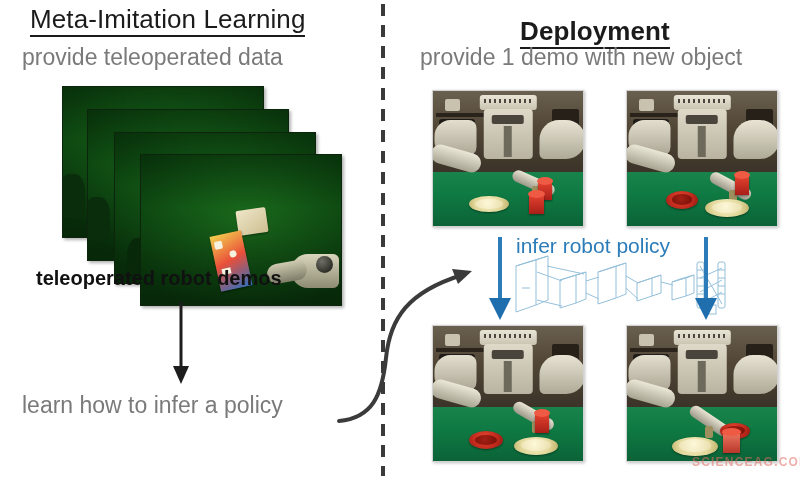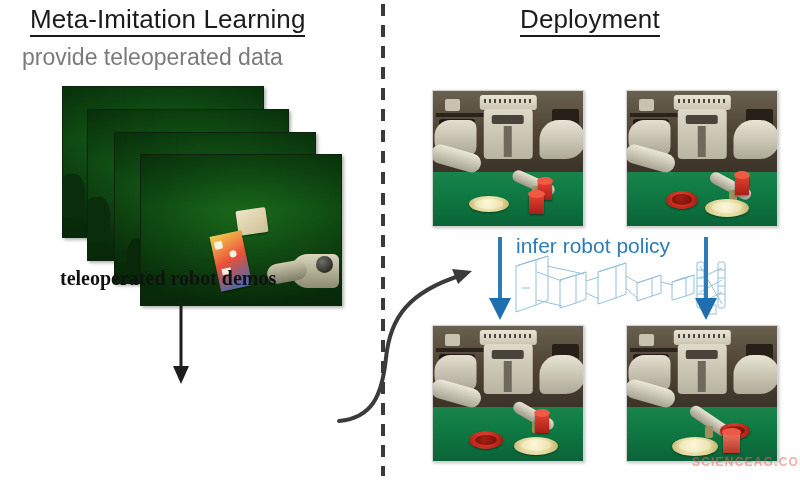--- a/index.html
+++ b/index.html
@@ -254,28 +254,30 @@
       </div>
       <div class="gripper">
         <div class="palm"></div>
         <div class="knob"></div>
         <div class="finger"></div>
       </div>
     </div>
 
   </div>
 
-  <div class="bold-label" style="left:60px;top:267px;font-family:Liberation Serif, serif;">teleoperated robot demos</div>
-
+  <div class="bold-label" style="left:36px;top:267px;">teleoperated robot demos</div>
+
+  <div class="caption" style="left:22px;top:392px;">learn how to infer a policy</div>
 
   <div class="divider"></div>
 
-  <div class="title" style="left:520px;top:4px;">
+  <div class="title" style="left:520px;top:16px;font-weight:bold;">
     <span class="ul">Deployment</span>
   </div>
+  <div class="subtitle" style="left:420px;top:44px;">provide 1 demo with new object</div>
 
   <div class="photo" style="left:432px;top:90px;">
     <div class="room">
       <div class="shelf"></div>
         <div class="dark1"></div>
         <div class="dark2"></div>
         <div class="lite"></div>
     </div>
     <div class="table"></div>
     <div class="pr2">

